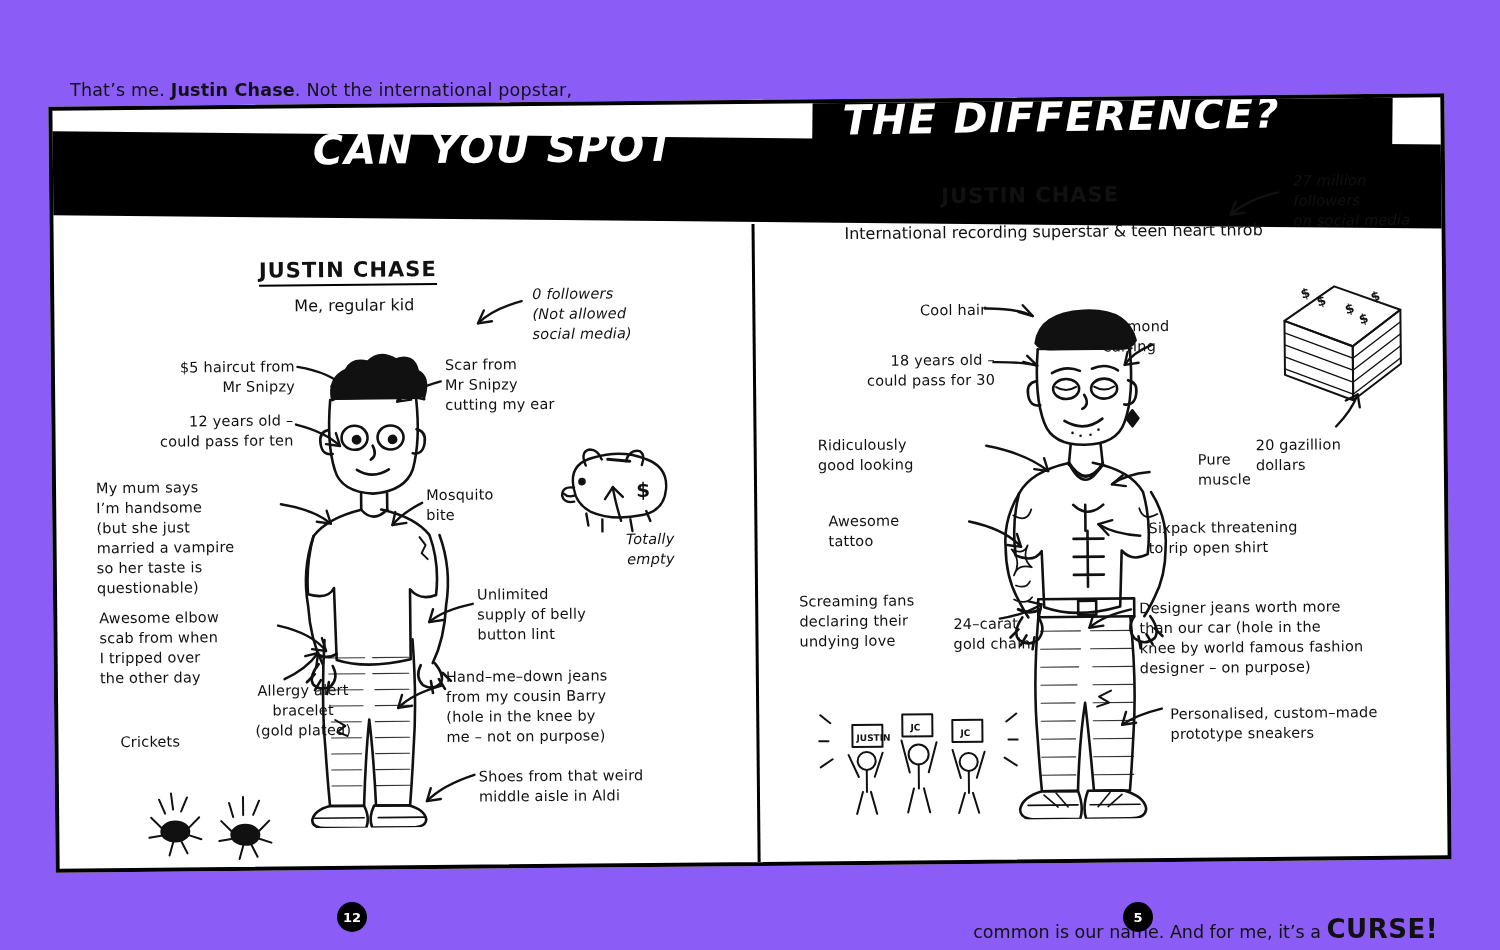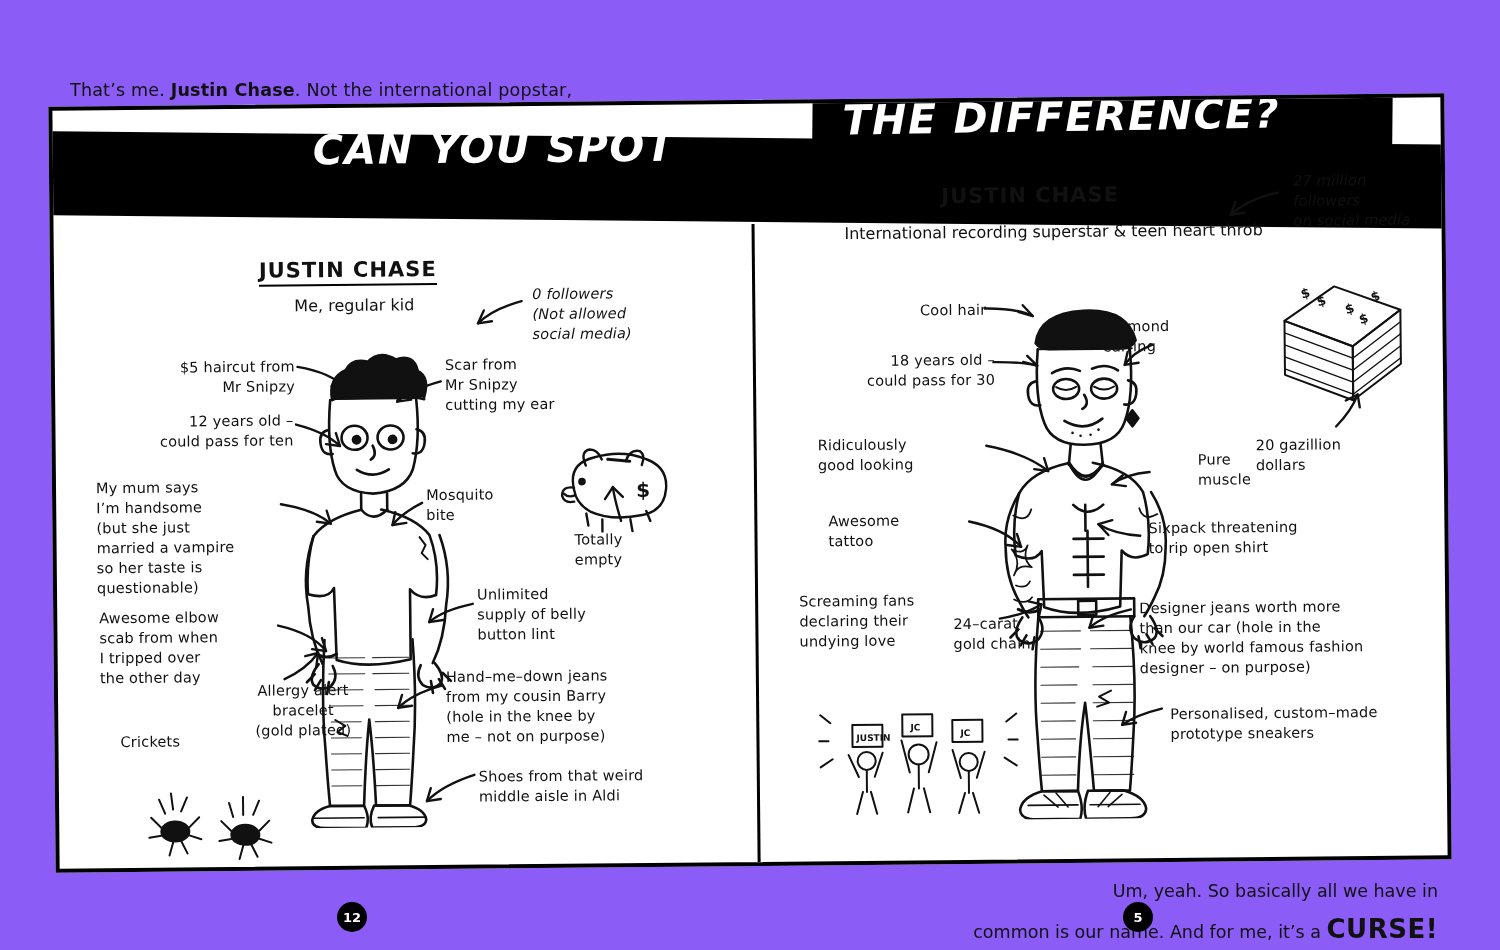--- a/index.html
+++ b/index.html
@@ -188,21 +188,21 @@
       <div class="hw" style="left:42px; top:498px; width:180px;">Awesome elbow
 scab from when
 I tripped over
 the other day</div>
       <div class="hw" style="left:160px; top:572px; width:170px; text-align:center;">Allergy alert
 bracelet
 (gold plated)</div>
       <div class="hw" style="left:420px; top:660px; width:220px;">Shoes from that weird
 middle aisle in Aldi</div>
       <div class="hw" style="left:62px; top:622px; width:120px;">Crickets</div>
-      <div class="hw" style="left:518px; top:424px; width:100px; text-align:left;">Totally
+      <div class="hw" style="left:518px; top:424px; width:100px; text-align:right;font-style:italic;">Totally
 empty</div>
 
       <svg class="figure" style="left:215px; top:240px;" width="250" height="480" viewBox="0 0 250 480">
         <g fill="none" stroke="#111" stroke-width="2.6" stroke-linecap="round" stroke-linejoin="round">
 
           <path d="M62 52 q-4 -22 14 -30 q6 -12 22 -8 q12 -12 28 -2 q18 -6 22 12 q12 6 6 26" fill="#111" stroke="#111"></path>
           <path d="M62 52 q20 -10 44 -8 q26 2 48 8" fill="#111"></path>
 
           <path d="M60 52 q-4 44 4 70 q6 22 38 24 q32 -2 40 -24 q8 -28 4 -70"></path>
 
@@ -497,20 +497,20 @@
 
           <path d="M1288 330 q16 -16 22 -32"></path>
           <path d="M1310 298 l-12 6 M1310 298 l2 13"></path>
         </g>
       </svg>
 
     </div>
   </div>
 
   <div class="closing">
-    <span>Um, yeah. So basically all we have in</span><br>
+    <br>
     <span>common is our name. And for me, it’s a </span><span class="curse">CURSE!</span>
   </div>
 
   <div class="pagenum left">12</div>
   <div class="pagenum right">5</div>
 
 </div>
 
 </body></html>

